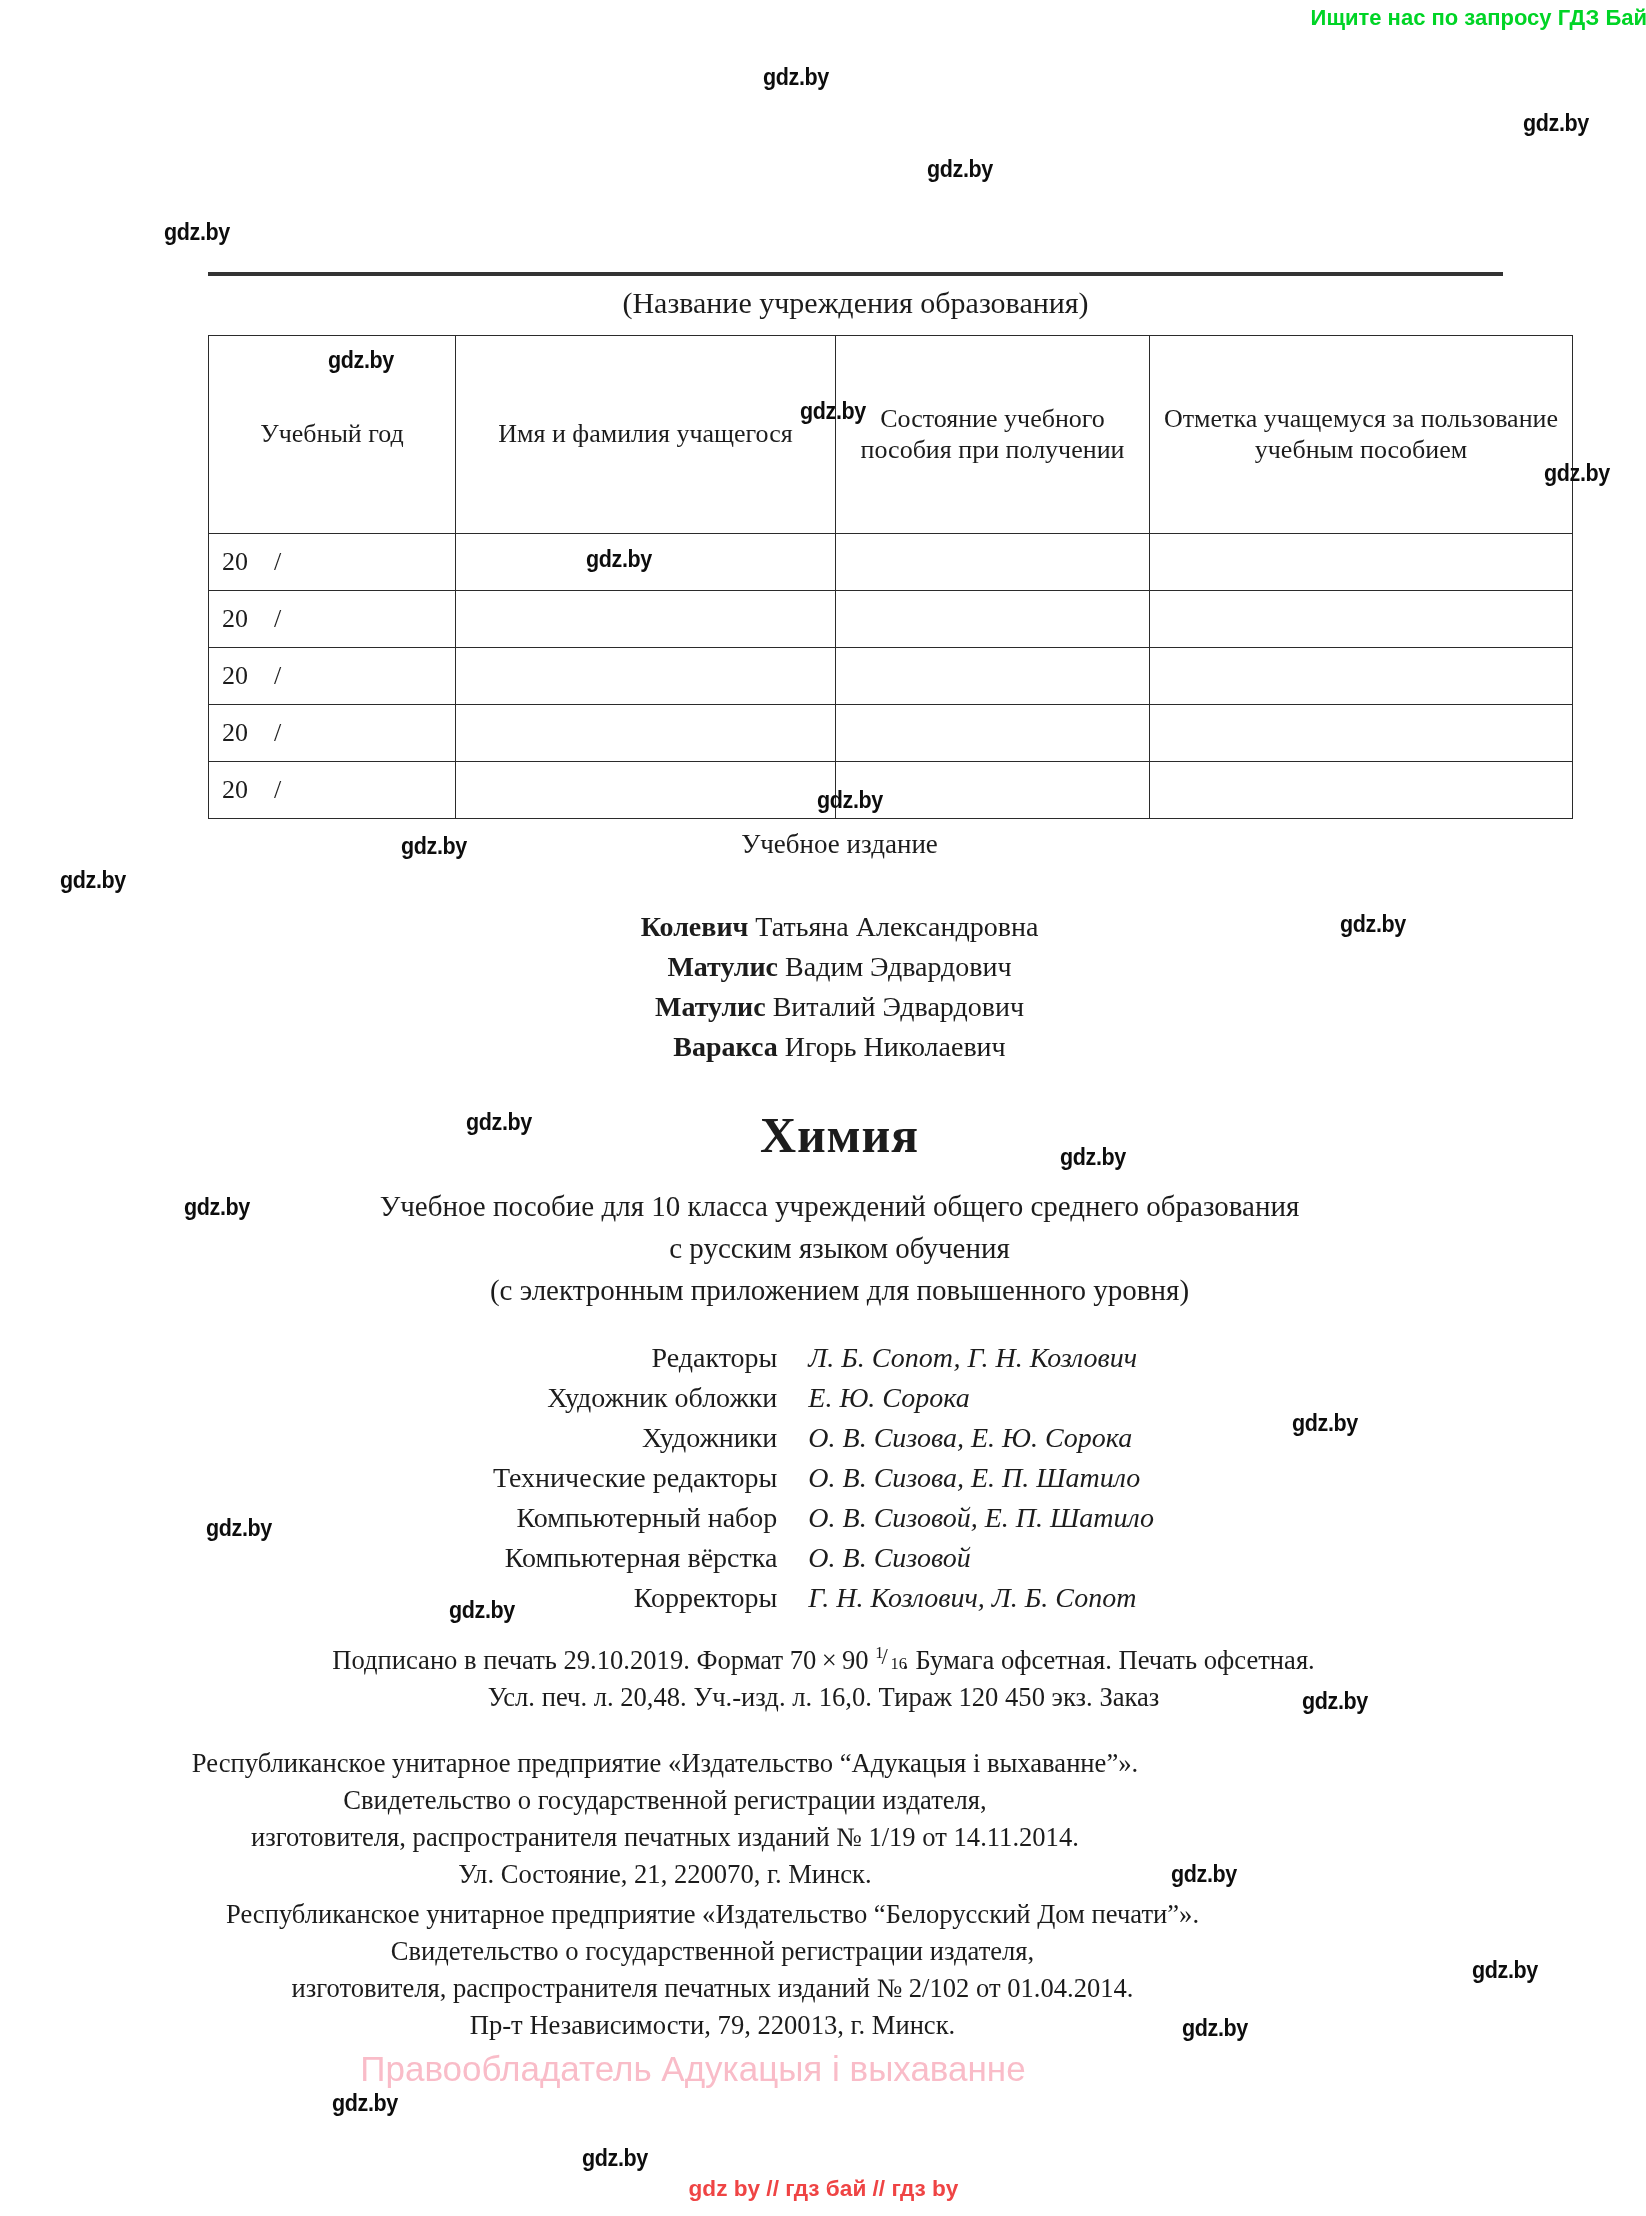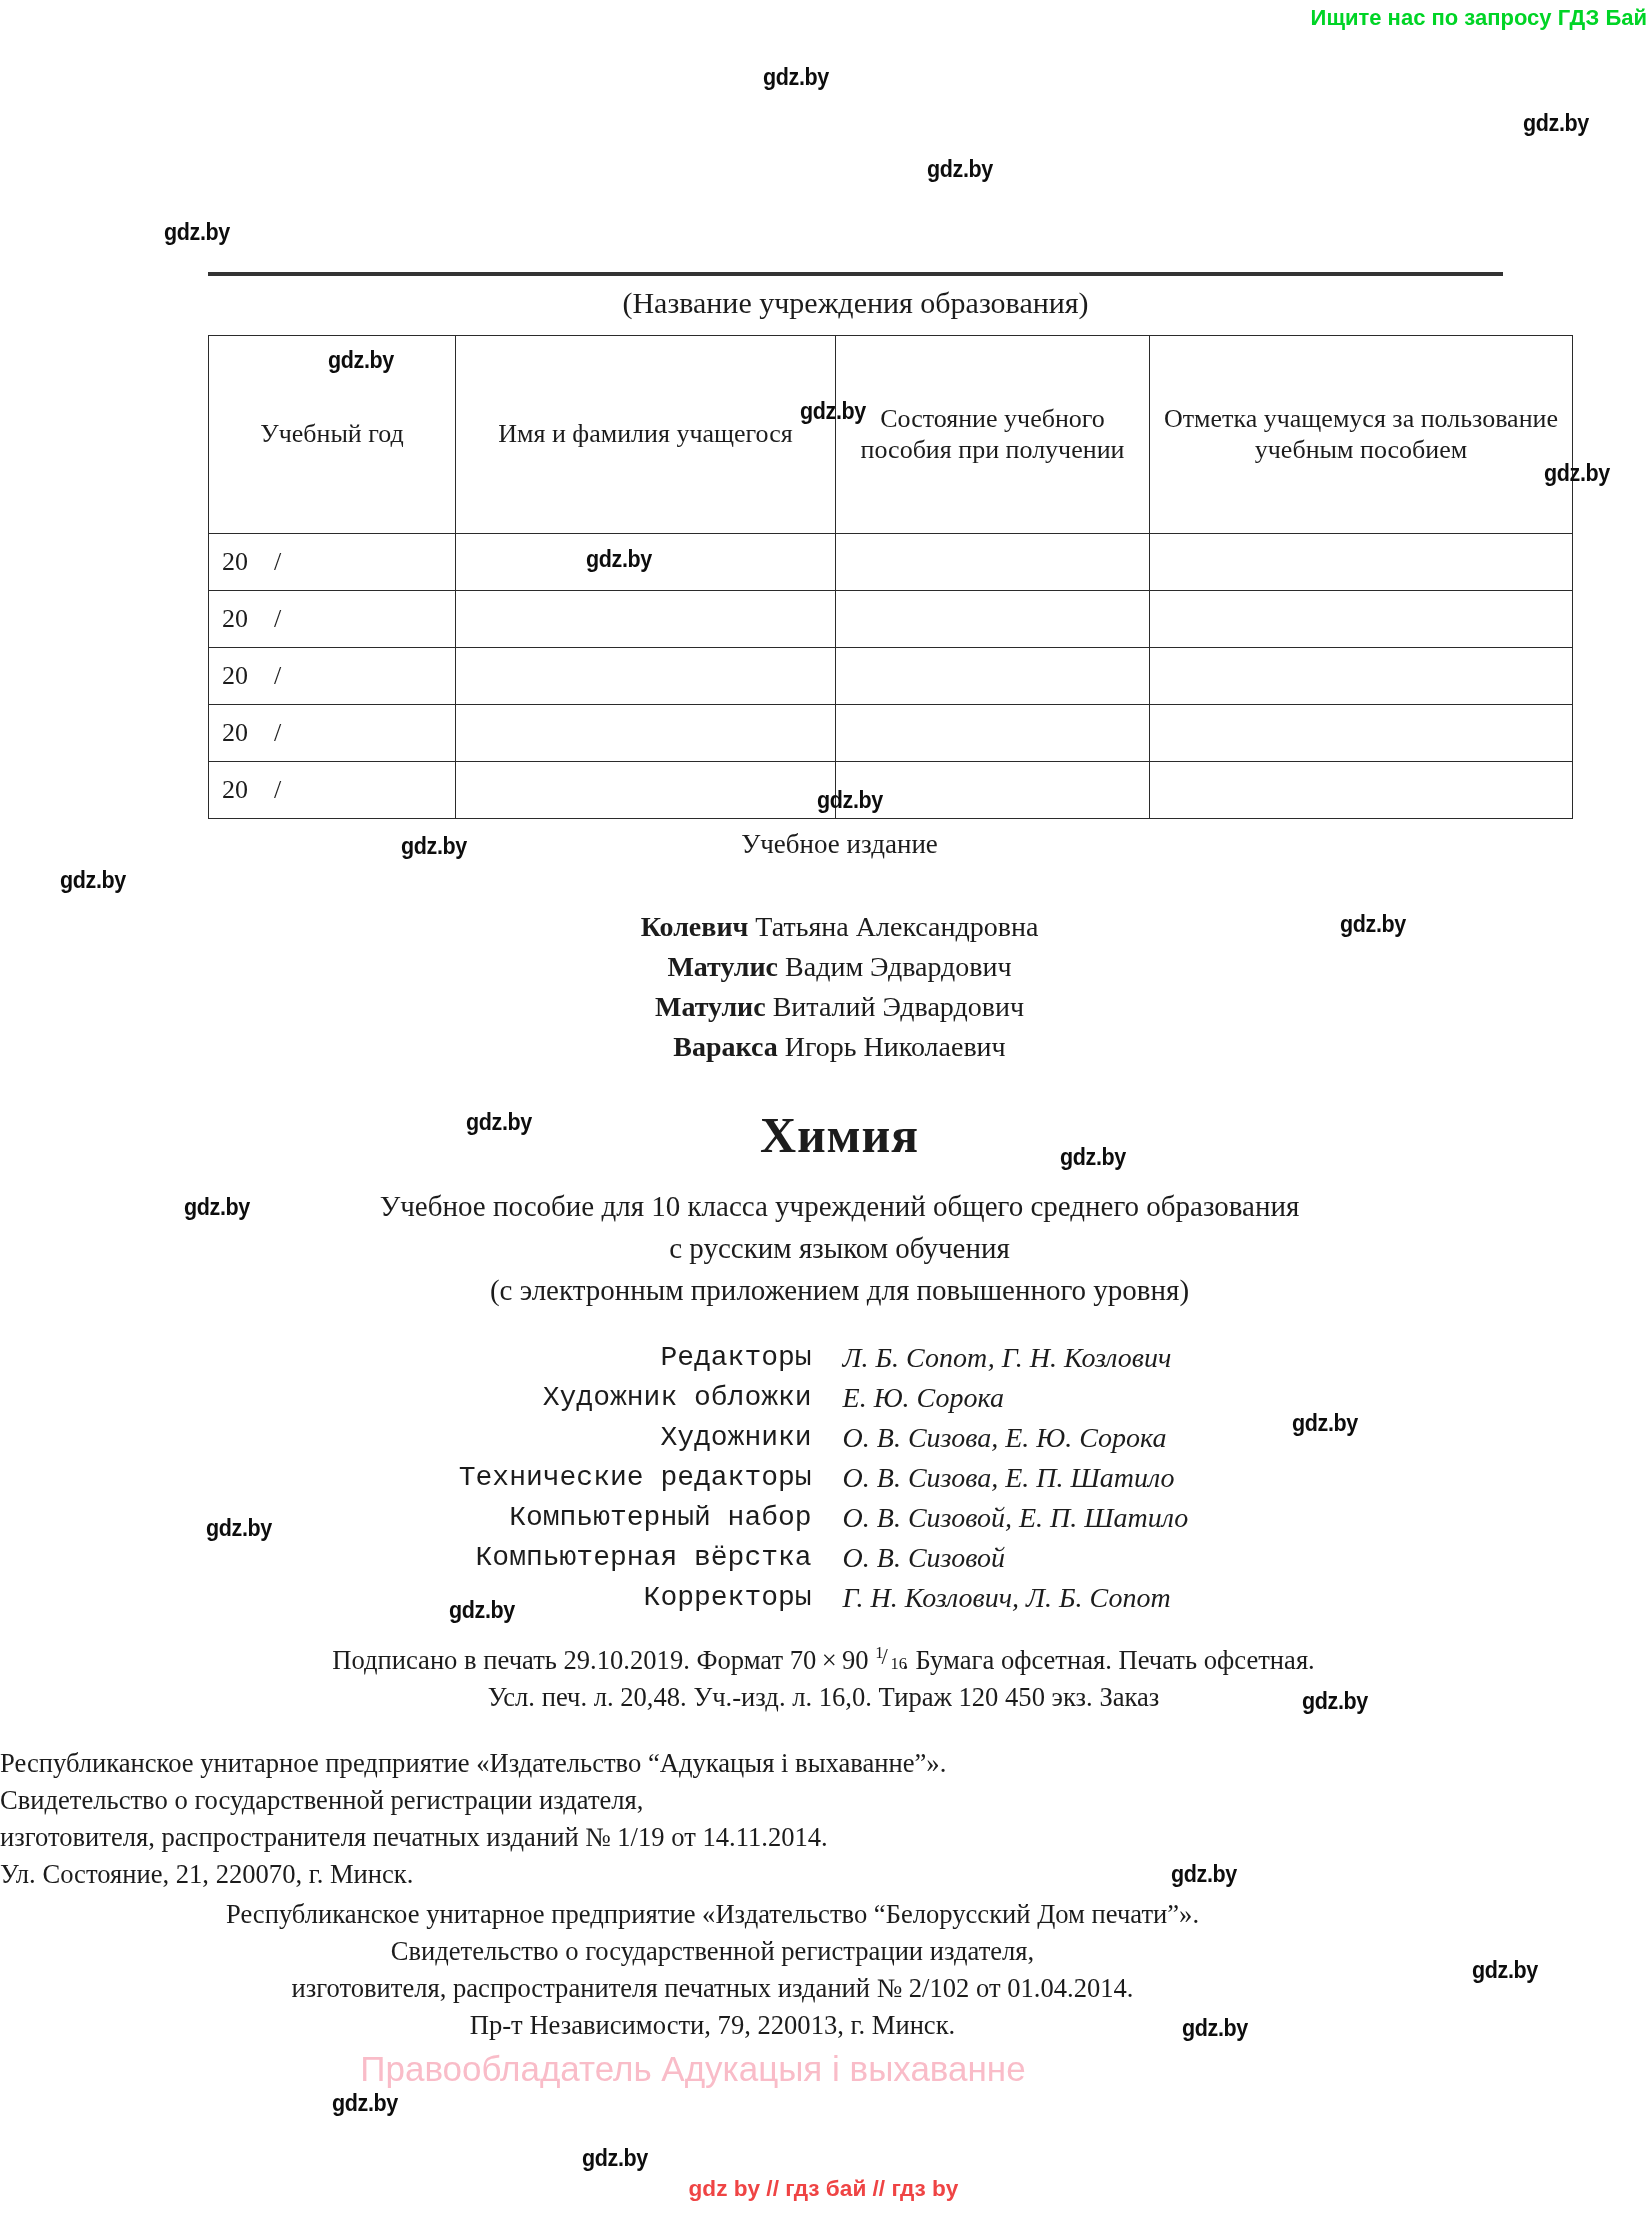--- a/index.html
+++ b/index.html
@@ -145,21 +145,20 @@
   }
   .credits td {
     font-size: 28px;
     line-height: 40px;
     padding: 0;
     white-space: nowrap;
   }
   .credits .c-label {
     text-align: right;
     padding-right: 31px;
-    font-family: Liberation Mono, monospace;
   }
   .credits .c-value {
     text-align: left;
     font-style: italic;
   }
 
   
   .imprint {
     position: absolute;
     left: 0;
@@ -193,20 +192,21 @@
     left: 15.3px;
     top: 0.14em;
     font-size: 0.62em;
   }
 
   .publisher1 {
     position: absolute;
     left: 0;
     top: 1745px;
     width: 1330px;
+    text-align: center;
     font-size: 26.6px;
     line-height: 37px;
   }
   .publisher2 {
     position: absolute;
     left: 0;
     top: 1896px;
     width: 1425px;
     text-align: center;
     font-size: 26.6px;

